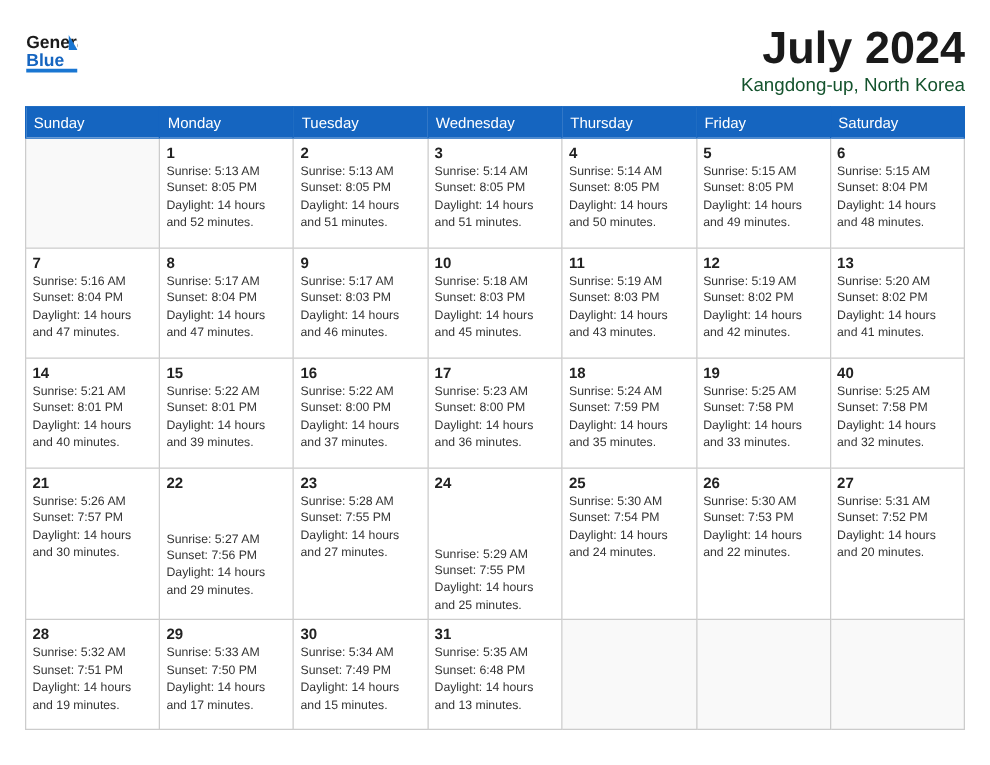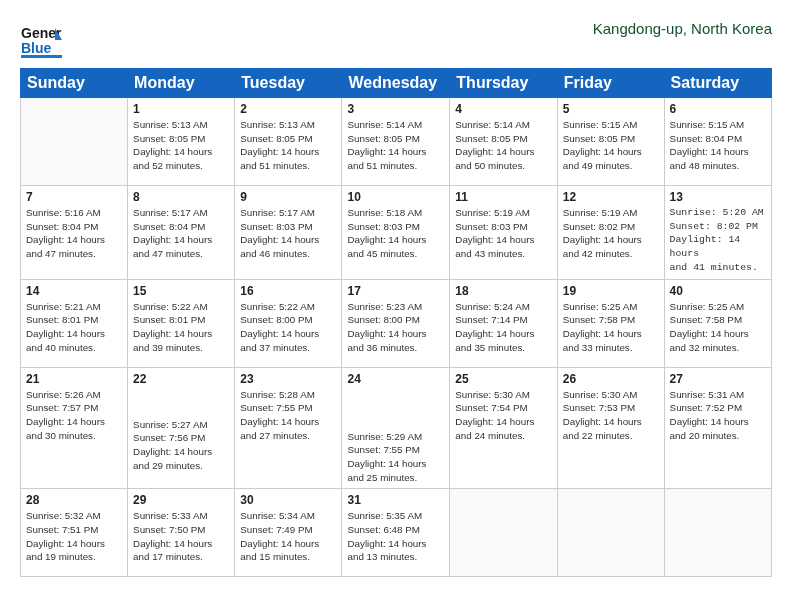--- a/index.html
+++ b/index.html
@@ -42,24 +42,24 @@
       margin-top: 2px;
     }
     .calendar {
       width: 100%;
       border-collapse: collapse;
       font-size: 10.5px;
     }
     .calendar thead th {
       background: #1565C0;
       color: #fff;
-      font-weight: bold;
+      font-weight: normal;
       text-align: left;
       padding: 5px 6px;
-      font-size: 16px;
+      font-size: 12px;
       border: 1px solid #1565C0;
     }
     .calendar tbody td {
       border: 1px solid #ccc;
       vertical-align: top;
       padding: 4px 5px;
       width: 108px;
       height: 88px;
       color: #222;
     }
@@ -92,20 +92,21 @@
       <div class="logo-wrapper">
         <svg width="42" height="42" viewBox="0 0 42 42">
           <text x="1" y="20" font-family="Arial" font-weight="bold" font-size="14" fill="#1a1a1a">General</text>
           <text x="1" y="35" font-family="Arial" font-weight="bold" font-size="14" fill="#1565C0">Blue</text>
           <polygon points="35,10 42,22 35,22" fill="#1976D2"></polygon>
           <rect x="1" y="37" width="41" height="3" fill="#1976D2"></rect>
         </svg>
       </div>
     </div>
     <div class="title-block">
+      <div class="month-title">July 2024</div>
       <div class="location">Kangdong-up, North Korea</div>
     </div>
   </div>
 
   <table class="calendar">
     <thead>
       <tr>
 
       <th>Sunday</th>
           <th>Monday</th>
@@ -200,21 +201,21 @@
           </td>
           <td>
             <span class="day-num">12</span>
             <div class="cell-info" style="white-space: pre-line;">Sunrise: 5:19 AM
 Sunset: 8:02 PM
 Daylight: 14 hours
 and 42 minutes.</div>
           </td>
           <td>
             <span class="day-num">13</span>
-            <div class="cell-info" style="white-space: pre-line; font-family: Liberation Mono, monospace;">Sunrise: 5:20 AM
+            <div class="cell-info" style="white-space: pre-line;">Sunrise: 5:20 AM
 Sunset: 8:02 PM
 Daylight: 14 hours
 and 41 minutes.</div>
           </td>
         </tr>
         <tr>
           <td>
             <span class="day-num">14</span>
             <div class="cell-info" style="white-space: pre-line;">Sunrise: 5:21 AM
 Sunset: 8:01 PM
@@ -238,21 +239,21 @@
           <td>
             <span class="day-num">17</span>
             <div class="cell-info" style="white-space: pre-line;">Sunrise: 5:23 AM
 Sunset: 8:00 PM
 Daylight: 14 hours
 and 36 minutes.</div>
           </td>
           <td>
             <span class="day-num">18</span>
             <div class="cell-info" style="white-space: pre-line;">Sunrise: 5:24 AM
-Sunset: 7:14 PM
+Sunset: 7:59 PM
 Daylight: 14 hours
 and 35 minutes.</div>
           </td>
           <td>
             <span class="day-num">19</span>
             <div class="cell-info" style="white-space: pre-line;">Sunrise: 5:25 AM
 Sunset: 7:58 PM
 Daylight: 14 hours
 and 33 minutes.</div>
           </td>

